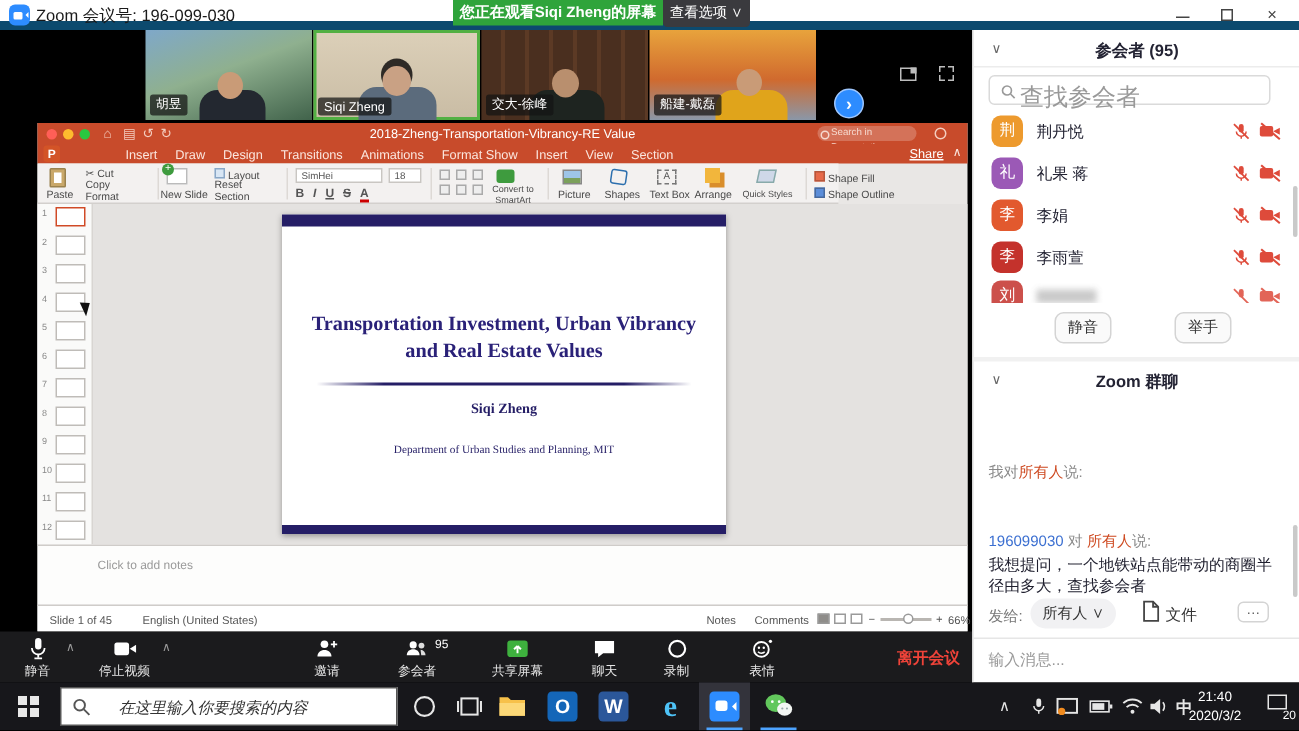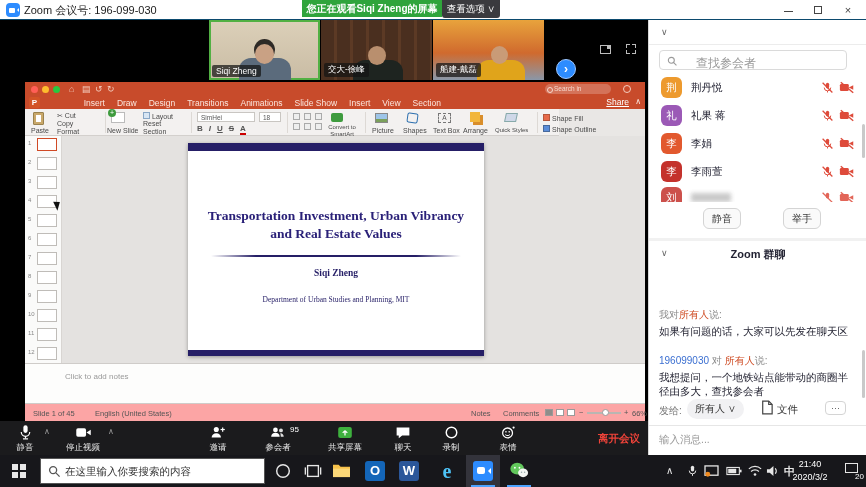--- a/index.html
+++ b/index.html
@@ -2,21 +2,21 @@
 <html><head>
 <meta charset="utf-8">
 <style>
   * { box-sizing: border-box; margin: 0; padding: 0; }
   html,body { background:#000; }
   .screen { position:relative; width:866px; height:487px; background:#000;
     font-family:"Liberation Sans",sans-serif; overflow:hidden; }
   .abs { position:absolute; }
 
   
-  .titlebar { left:0; top:0; width:866px; height:20px; background:#fff; border-bottom:1px solid #0c4a6e; }
+  .titlebar { left:0; top:0; width:866px; height:20px; background:#fff; border-bottom:6px solid #0c4a6e; }
   .app-title { left:24px; top:3px; font-size:11px; color:#1a1a1a; }
   .zoom-logo { left:6px; top:3px; width:14px; height:14px; background:#2D8CFF; border-radius:4px; }
   .zoom-logo i { position:absolute; left:2.5px; top:4.5px; width:6px; height:5px; background:#fff; border-radius:1px; }
   .zoom-logo b { position:absolute; left:9px; top:4.5px; width:0; height:0; border:2.8px solid transparent; border-right-color:#fff; }
   .banner { left:302px; top:0; width:140px; height:17px; background:#2FA43B; color:#fff; font-size:10px;
     text-align:center; line-height:17px; font-weight:bold; }
   .view-opts { left:442px; top:0; width:58px; height:18px; background:#3A3A3E; border-radius:0 0 3px 3px;
     color:#fff; font-size:9.5px; text-align:center; line-height:18px; }
   .winctl { top:2px; width:16px; height:16px; color:#444; font-size:11px; text-align:center; line-height:16px; }
   .winctl.box { border:none; }
@@ -84,21 +84,21 @@
   .slide-title { left:18px; top:64px; width:260px; text-align:center; color:#2A2178; font-weight:bold;
     font-family:"Liberation Serif",serif; font-size:13.5px; line-height:1.3; }
   .slide-hr { left:23px; top:112px; width:250px; height:1.6px;
     background:linear-gradient(90deg,rgba(37,30,102,0),#251E66 18%,#251E66 82%,rgba(37,30,102,0)); }
   .slide-author { left:0; top:125px; width:296px; text-align:center; color:#251E66; font-weight:bold;
     font-family:"Liberation Serif",serif; font-size:9.5px; }
   .slide-affil { left:0; top:152px; width:296px; text-align:center; color:#251E66;
     font-family:"Liberation Serif",serif; font-size:7.5px; }
   .notes-pane { left:0; top:281px; width:620px; height:40px; background:#FDFDFC; border-top:1px solid #CFCCC9; }
   .notes-ph { left:40px; top:8px; font-size:8px; color:#9a9a9a; }
-  .statusbar { left:0; top:321px; width:620px; height:18px; background:#fca5a5; border-top:1px solid #CFCCC9;
+  .statusbar { left:0; top:321px; width:620px; height:18px; background:#ffffff; border-top:1px solid #CFCCC9;
     font-size:7.5px; color:#555; }
   .viewbtn { position:absolute; top:5px; width:8px; height:7px; border:1px solid #9a9a9a; background:#fff; }
   .viewbtn.on { background:#8f8d8a; }
   .zslider { position:absolute; top:8px; width:34px; height:2px; background:#b9b6b2; }
   .zthumb { position:absolute; top:-3px; left:15px; width:7px; height:7px; border-radius:50%; background:#fff; border:1px solid #9a9a9a; }
 
   
   .ztb { left:0; top:421px; width:648px; height:34px; background:#1B1B1D; }
   .tbtn { top:3px; width:54px; text-align:center; color:#E6E6E6; }
   .tbtn svg { display:block; margin:0 auto; }
@@ -107,21 +107,21 @@
   .badge95 { position:absolute; color:#fff; font-size:8px; }
   .leave { right:8px; top:11px; color:#EF4339; font-size:10.5px; font-weight:bold; }
 
   
   .panel { left:648px; top:20px; width:218px; height:435px; background:#fff; border-left:1px solid #D8D8D8; }
   .phead { position:absolute; left:0; width:218px; text-align:center; font-size:11px; font-weight:bold; color:#232333; }
   .pchev { position:absolute; left:12px; color:#666; font-size:9px; }
   .hline { position:absolute; left:0; width:218px; height:1px; background:#ECECEC; }
   .searchbox { position:absolute; left:10px; top:30px; width:188px; height:20px; border:1px solid #DADADA;
     border-radius:4px; background:#fff; }
-  .searchbox span { position:absolute; left:36px; top:4px; font-size:12px; color:#999; }
+  .searchbox span { position:absolute; left:20px; top:4px; font-size:16px; color:#999; }
   .prow { position:absolute; left:0; width:218px; height:26px; }
   .avatar { position:absolute; left:12px; top:1px; width:21px; height:21px; border-radius:6px; color:#fff;
     font-size:10.5px; text-align:center; line-height:21px; }
   .pname { position:absolute; left:42px; top:5px; font-size:10.5px; color:#232333; white-space:nowrap; }
   .offic { position:absolute; top:5px; }
   .nameblur { position:absolute; left:42px; top:7px; width:40px; height:9px; background:#8d8d8d; filter:blur(2px); opacity:.55; }
   .pabtn { position:absolute; height:21px; border:1px solid #D4D4D4; border-radius:6px; background:#FAFAFA;
     font-size:10px; color:#333; text-align:center; line-height:20px; }
   .chat-sender { font-size:10px; }
   .s-blue { color:#3B6FD1; }
@@ -134,21 +134,21 @@
     padding:2px 5px; line-height:8px; }
   .msginput { position:absolute; left:0; top:405px; width:218px; height:30px; border-top:1px solid #E6E6E6; }
   .msginput span { position:absolute; left:10px; top:7px; font-size:10.5px; color:#9a9a9a; }
   .sthumb { position:absolute; left:213px; width:3px; border-radius:2px; background:#C9C9C9; }
 
   
   .taskbar { left:0; top:455px; width:866px; height:32px; background:#17171B; }
   .startlogo { left:12px; top:9px; width:14px; height:14px; }
   .startlogo i { position:absolute; width:6px; height:6px; background:#E8E8E8; }
   .tsearch { left:40px; top:3px; width:225px; height:26px; background:#fff; border:1px solid #555; }
-  .tsearch span { position:absolute; left:24px; top:6px; font-size:10.5px; color:#333; white-space:nowrap; }
+  .tsearch span { position:absolute; left:38px; top:6px; font-size:10.5px; color:#333; white-space:nowrap;font-style:italic; }
   .task-ic { top:7px; width:18px; height:18px; }
   .appcell { top:0; width:34px; height:32px; }
   .appcell.on { background:#33333B; }
   .underline-b { position:absolute; left:5px; bottom:0; width:24px; height:2px; background:#4DA3FF; }
   .lettertile { position:absolute; left:7px; top:6px; width:20px; height:20px; border-radius:3px; color:#fff;
     font-weight:bold; font-size:13px; text-align:center; line-height:20px; }
   .tray { color:#E6E6E6; font-size:10px; }
   .clock { right:26px; top:3px; width:60px; text-align:center; color:#fff; font-size:9px; line-height:1.45; }
   .notifbadge { right:2px; top:6px; width:20px; height:20px; }
   .notifbadge i { position:absolute; left:1px; top:2px; width:13px; height:10px; border:1.4px solid #E6E6E6; }
@@ -170,20 +170,25 @@
       </div>
     <div class="abs winctl box" style="right:40px">
         <i></i>
       </div>
     <div class="abs winctl" style="right:10px">×</div>
   </div>
   <div class="abs banner">您正在观看Siqi Zheng的屏幕</div>
   <div class="abs view-opts">查看选项 ∨</div>
 
   <div class="abs vstrip">
+    <div class="abs vtile" style="left:97px; background:linear-gradient(160deg,#7FA8C9 0%,#8FB08F 45%,#41634B 100%);">
+      <div class="pb" style="left:36px; bottom:-6px; width:44px; height:26px; background:#232830;"></div>
+      <div class="ph" style="left:48px; bottom:14px; width:17px; height:18px; background:#C99B77;"></div>
+      <span class="nametag">胡昱</span>
+    </div>
     <div class="abs vtile active" style="left:209px; background:linear-gradient(180deg,#DCD0B9 0%,#C9BCA4 100%);">
       <div class="pb" style="left:30px; bottom:-6px; width:52px; height:28px; background:#5B6B7C;"></div>
       <div class="ph" style="left:46px; bottom:16px; width:19px; height:20px; background:#C9A184; box-shadow:0 -4px 0 1px #2E2A26;"></div>
       <span class="nametag">Siqi Zheng</span>
     </div>
     <div class="abs vtile" style="left:321px; background:repeating-linear-gradient(90deg,#4A2F1F 0 13px,#5C3A25 13px 16px);">
       <div class="pb" style="left:32px; bottom:-6px; width:50px; height:26px; background:#1E2420;"></div>
       <div class="ph" style="left:47px; bottom:15px; width:18px; height:19px; background:#B98F6E;"></div>
       <span class="nametag">交大-徐峰</span>
     </div>
@@ -206,33 +211,34 @@
 
   <div class="abs ppt">
     <div class="abs ppt-tb">
       <div class="abs light" style="left:6px; background:#FF5F57"></div>
       <div class="abs light" style="left:17px; background:#FEBC2E"></div>
       <div class="abs light" style="left:28px; background:#28C840"></div>
       <span class="abs tb-ic" style="left:44px">⌂</span>
       <span class="abs tb-ic" style="left:57px">▤</span>
       <span class="abs tb-ic" style="left:70px">↺</span>
       <span class="abs tb-ic" style="left:82px">↻</span>
+      <div class="abs doc-title">2018-Zheng-Transportation-Vibrancy-RE Value</div>
       <div class="abs pptsearch">Search in Presentation</div>
       <div class="abs smiley"></div>
     </div>
 
     <div class="abs ppt-tabs">
       <div class="appic">P</div>
       <div class="ptab sel">Home</div>
       <div class="ptab">Insert</div>
       <div class="ptab">Draw</div>
       <div class="ptab">Design</div>
       <div class="ptab">Transitions</div>
       <div class="ptab">Animations</div>
-      <div class="ptab">Slide Show</div>
+      <div class="ptab">Format Show</div>
       <div class="ptab">Insert</div>
       <div class="ptab">View</div>
       <div class="ptab">Section</div>
     </div>
     <div class="abs share-btn">Share</div>
     <div class="abs ribbon-collapse">∧</div>
 
     <div class="abs ribbon">
       <div class="clip" style="left:8px; top:3px">
           <i></i>
@@ -413,20 +419,21 @@
           <path d="M6.9 12.3a3.4 3.4 0 0 0 5.2 0" stroke="#fff" stroke-width="1.2" fill="none"></path>
           <circle cx="16.6" cy="4.2" r="1.3" fill="#fff"></circle>
         </svg>
       <div class="tlabel">表情</div>
     </div>
     <div class="abs leave">离开会议</div>
   </div>
 
   <div class="abs panel">
     <span class="pchev" style="top:7px">∨</span>
+    <div class="phead" style="top:6px">参会者 (95)</div>
     <div class="hline" style="top:24px"></div>
 
     <div class="searchbox">
       <svg class="abs" style="left:7px; top:5px" width="11" height="11" viewBox="0 0 14 14">
           <circle cx="5.5" cy="5.5" r="3.8" fill="none" stroke="#9a9a9a" stroke-width="1.4"></circle>
           <line x1="8.5" y1="8.5" x2="12" y2="12" stroke="#9a9a9a" stroke-width="1.4"></line>
         </svg>
       <span>查找参会者</span>
     </div>
 
@@ -507,21 +514,20 @@
 
     <div class="pabtn" style="left:54px; top:188px; width:38px">静音</div>
     <div class="pabtn" style="left:134px; top:188px; width:38px">举手</div>
     <div class="hline" style="top:218px; height:3px; background:#F1F1F1"></div>
 
     <span class="pchev" style="top:228px">∨</span>
     <div class="phead" style="top:227px">Zoom 群聊</div>
 
     <div class="msg" style="top:288px">
       <div class="chat-sender"><span class="s-gray">我</span><span class="s-gray">对</span><span class="s-red">所有人</span><span class="s-gray">说:</span></div>
-      <div class="mbody">如果有问题的话，大家可以先发在聊天区</div>
     </div>
     <div class="msg" style="top:334px">
       <div class="chat-sender"><span class="s-blue">196099030</span><span class="s-gray"> 对 </span><span class="s-red">所有人</span><span class="s-gray">说:</span></div>
       <div class="mbody">我想提问，一个地铁站点能带动的商圈半径由多大，查找参会者</div>
     </div>
     <div class="sthumb" style="top:330px; height:48px"></div>
 
     <span class="abs" style="left:10px; top:384px; font-size:10px; color:#777">发给:</span>
     <div class="pill" style="left:38px; top:379px">所有人 ∨</div>
     <svg class="abs" style="left:112px; top:380px" width="12" height="15" viewBox="0 0 14 17">

